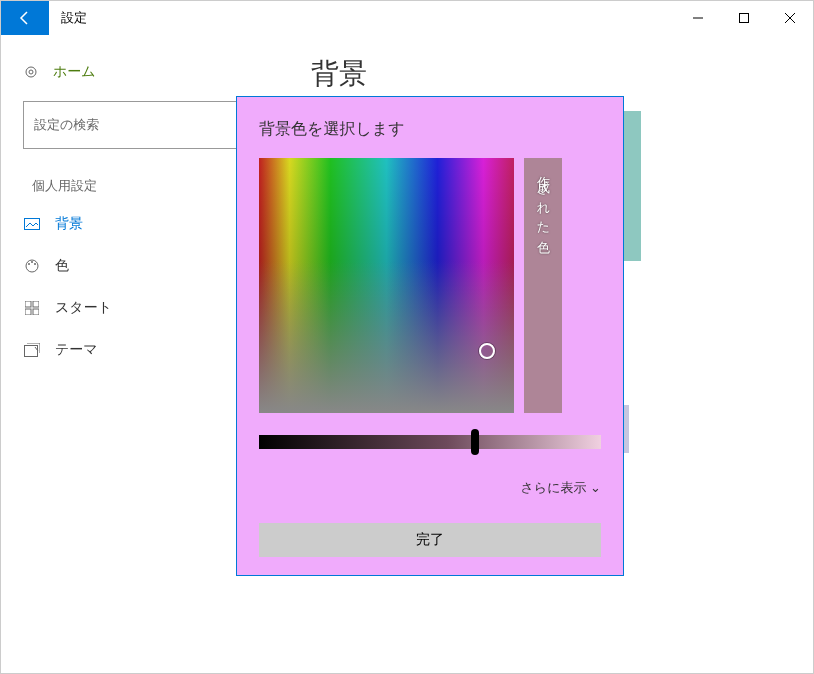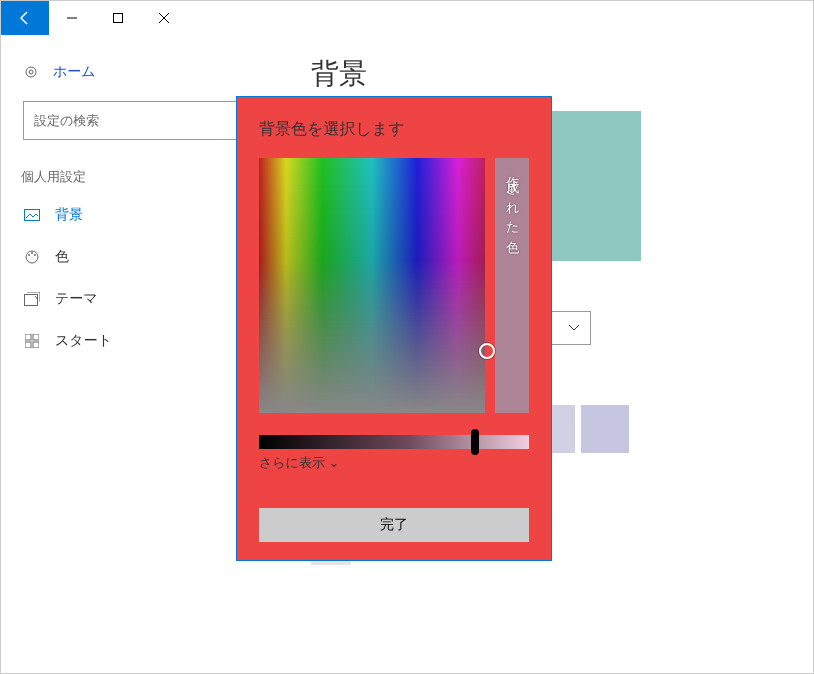--- a/index.html
+++ b/index.html
@@ -6,71 +6,72 @@
 body { width: 814px; height: 674px; background: #fff; overflow: hidden; position: relative; border: 1px solid #ccc; }
 
 .titlebar { height: 34px; display: flex; align-items: center; background: #fff; }
 .back-btn { width: 48px; height: 34px; background: #0078d7; display: flex; align-items: center; justify-content: center; color: #fff; }
 .title-text { flex: 1; padding-left: 12px; font-size: 13px; color: #000; }
 .win-controls { display: flex; }
 .win-btn { width: 46px; height: 34px; display: flex; align-items: center; justify-content: center; font-size: 12px; }
 
 .content { display: flex; height: calc(100% - 34px); }
 .sidebar { width: 280px; padding: 18px 0 0 0; }
-.sidebar-home { display: flex; align-items: center; padding: 10px 22px; color: #1d4ed8; font-size: 14px; }
+.sidebar-home { display: flex; align-items: center; padding: 10px 22px; color: #4d7c0f; font-size: 14px; }
 .sidebar-home .icon { margin-right: 14px; color: #666; }
-.search-box { margin: 10px 14px 20px 22px; border: 1px solid #999; height: 39px; display: flex; align-items: center; padding: 16px 10px; color: #666; font-size: 13px; justify-content: space-between; }
-.section-label { padding: 8px 20px; color: #666; font-size: 13px; }
+.search-box { margin: 10px 14px 20px 22px; border: 1px solid #999; height: 48px; display: flex; align-items: center; padding: 16px 10px; color: #666; font-size: 13px; justify-content: space-between; }
+.section-label { padding: 8px 31px; color: #666; font-size: 13px; }
 .nav-item { display: flex; align-items: center; padding: 12px 22px; font-size: 14px; color: #333; }
 .nav-item .icon { width: 18px; margin-right: 14px; color: #666; display: flex; align-items: center; justify-content: center; }
 .nav-item.active { color: #0078d7; }
 .nav-item.active .icon { color: #0078d7; }
 
 .main { flex: 1; padding: 20px 30px; position: relative; }
 .page-title { font-size: 28px; font-weight: 300; color: #333; margin-bottom: 18px; }
 .preview-img { width: 330px; height: 150px; background: #8ec8c0; }
 .dropdown { margin-top: 50px; width: 280px; height: 34px; border: 1px solid #999; display: flex; align-items: center; justify-content: flex-end; padding: 0 10px; }
 
 .swatches { margin-top: 60px; display: flex; flex-wrap: wrap; gap: 6px; width: 330px; }
 .swatch { width: 48px; height: 48px; }
 
 .custom-row { margin-top: 18px; display: flex; align-items: center; gap: 12px; }
 .plus-btn { width: 40px; height: 40px; background: #e5e5e5; display: flex; align-items: center; justify-content: center; color: #666; font-size: 20px; }
 
 
-.picker { position: absolute; left: 235px; top: 95px; width: 316px; background: #ef4444; border: 1px solid #0078d7; padding: 0; z-index: 10; }
+.picker { position: absolute; left: 235px; top: 95px; width: 388px; background: #f0abfc; border: 1px solid #0078d7; padding: 0; z-index: 10; }
 .picker-inner { padding: 22px 22px 18px 22px; }
 .picker-title { font-size: 16px; color: #333; margin-bottom: 18px; }
 .picker-body { display: flex; gap: 10px; }
 .spectrum { width: 255px; height: 255px; position: relative; 
   background:
     linear-gradient(to top, #888 0%, rgba(136,136,136,0) 60%),
     linear-gradient(to bottom, rgba(0,0,0,0) 0%, rgba(0,0,0,0.35) 100%),
     linear-gradient(to right, #c02020 0%, #d8d820 12%, #20c020 28%, #20c0c0 50%, #2020d8 70%, #d820d8 88%, #c02060 100%);
 }
 .spectrum-cursor { position: absolute; width: 16px; height: 16px; border: 2px solid #fff; border-radius: 50%; left: 220px; top: 185px; box-shadow: 0 0 0 1px rgba(0,0,0,0.3); }
 .created-col { width: 38px; height: 255px; background: #ae8597; display: flex; align-items: flex-start; justify-content: center; padding-top: 8px; }
 .created-col span { writing-mode: vertical-rl; color: #fff; font-size: 13px; letter-spacing: 4px; text-shadow: 0 0 2px rgba(0,0,0,0.6); }
 .lum-slider { margin-top: 22px; height: 14px; background: linear-gradient(to right, #000 0%, #6d4a5b 55%, #f0d0e0 100%); position: relative; }
 .lum-thumb { position: absolute; left: 212px; top: -6px; width: 8px; height: 26px; background: #000; border-radius: 4px; }
-.more-row { margin-top: 5px; text-align: left; font-size: 13px; color: #333; }
-.picker-actions { display: flex; border-top: 0; padding: 0 22px 18px 22px; gap: 10px; margin-top: 18px; }
+.more-row { margin-top: 30px; text-align: right; font-size: 13px; color: #333; }
+.picker-actions { display: flex; border-top: 0; padding: 0 22px 18px 22px; gap: 10px; margin-top: 8px; }
 .picker-btn { flex: 1; height: 34px; background: #ccc; border: none; font-size: 14px; color: #000; }
 
 svg { display: block; }
 </style>
 </head>
 <body>
 
 <div class="titlebar">
   <div class="back-btn">
     <svg width="16" height="16" viewBox="0 0 16 16">
         <path d="M10 2 L4 8 L10 14" stroke="#fff" stroke-width="1.5" fill="none"></path>
       </svg>
   </div>
+  <div class="title-text">設定</div>
   <div class="win-controls">
     <div class="win-btn">
         <svg width="10" height="10">
           <line x1="0" y1="5" x2="10" y2="5" stroke="#000"></line>
         </svg>
       </div>
     <div class="win-btn">
         <svg width="10" height="10">
           <rect x="0.5" y="0.5" width="9" height="9" stroke="#000" fill="none"></rect>
         </svg>
@@ -118,38 +119,38 @@
             <circle cx="8" cy="8" r="6" stroke="#666" fill="none"></circle>
             <circle cx="5" cy="6" r="1" fill="#666"></circle>
             <circle cx="8" cy="4" r="1" fill="#666"></circle>
             <circle cx="11" cy="6" r="1" fill="#666"></circle>
           </svg>
         </span>
       <span>色</span>
     </div>
     <div class="nav-item">
       <span class="icon">
-          <svg width="16" height="14" viewBox="0 0 16 14">
-            <rect x="0.5" y="2.5" width="13" height="11" stroke="#666" fill="none"></rect>
-            <path d="M3 0 L16 0 L16 10" stroke="#666" fill="none"></path>
-            <path d="M11 4 L14 8" stroke="#666"></path>
-          </svg>
-        </span>
-      <span>テーマ</span>
-    </div>
-    <div class="nav-item">
-      <span class="icon">
           <svg width="14" height="14" viewBox="0 0 14 14">
             <rect x="0" y="0" width="6" height="6" stroke="#666" fill="none"></rect>
             <rect x="8" y="0" width="6" height="6" stroke="#666" fill="none"></rect>
             <rect x="0" y="8" width="6" height="6" stroke="#666" fill="none"></rect>
             <rect x="8" y="8" width="6" height="6" stroke="#666" fill="none"></rect>
           </svg>
         </span>
       <span>スタート</span>
+    </div>
+    <div class="nav-item">
+      <span class="icon">
+          <svg width="16" height="14" viewBox="0 0 16 14">
+            <rect x="0.5" y="2.5" width="13" height="11" stroke="#666" fill="none"></rect>
+            <path d="M3 0 L16 0 L16 10" stroke="#666" fill="none"></path>
+            <path d="M11 4 L14 8" stroke="#666"></path>
+          </svg>
+        </span>
+      <span>テーマ</span>
     </div>
   </div>
 
   <div class="main">
     <div class="page-title">背景</div>
     <div class="preview-img"></div>
     <div class="dropdown">
       <svg width="12" height="8" viewBox="0 0 12 8">
           <path d="M1 1 L6 6 L11 1" stroke="#333" fill="none"></path>
         </svg>

